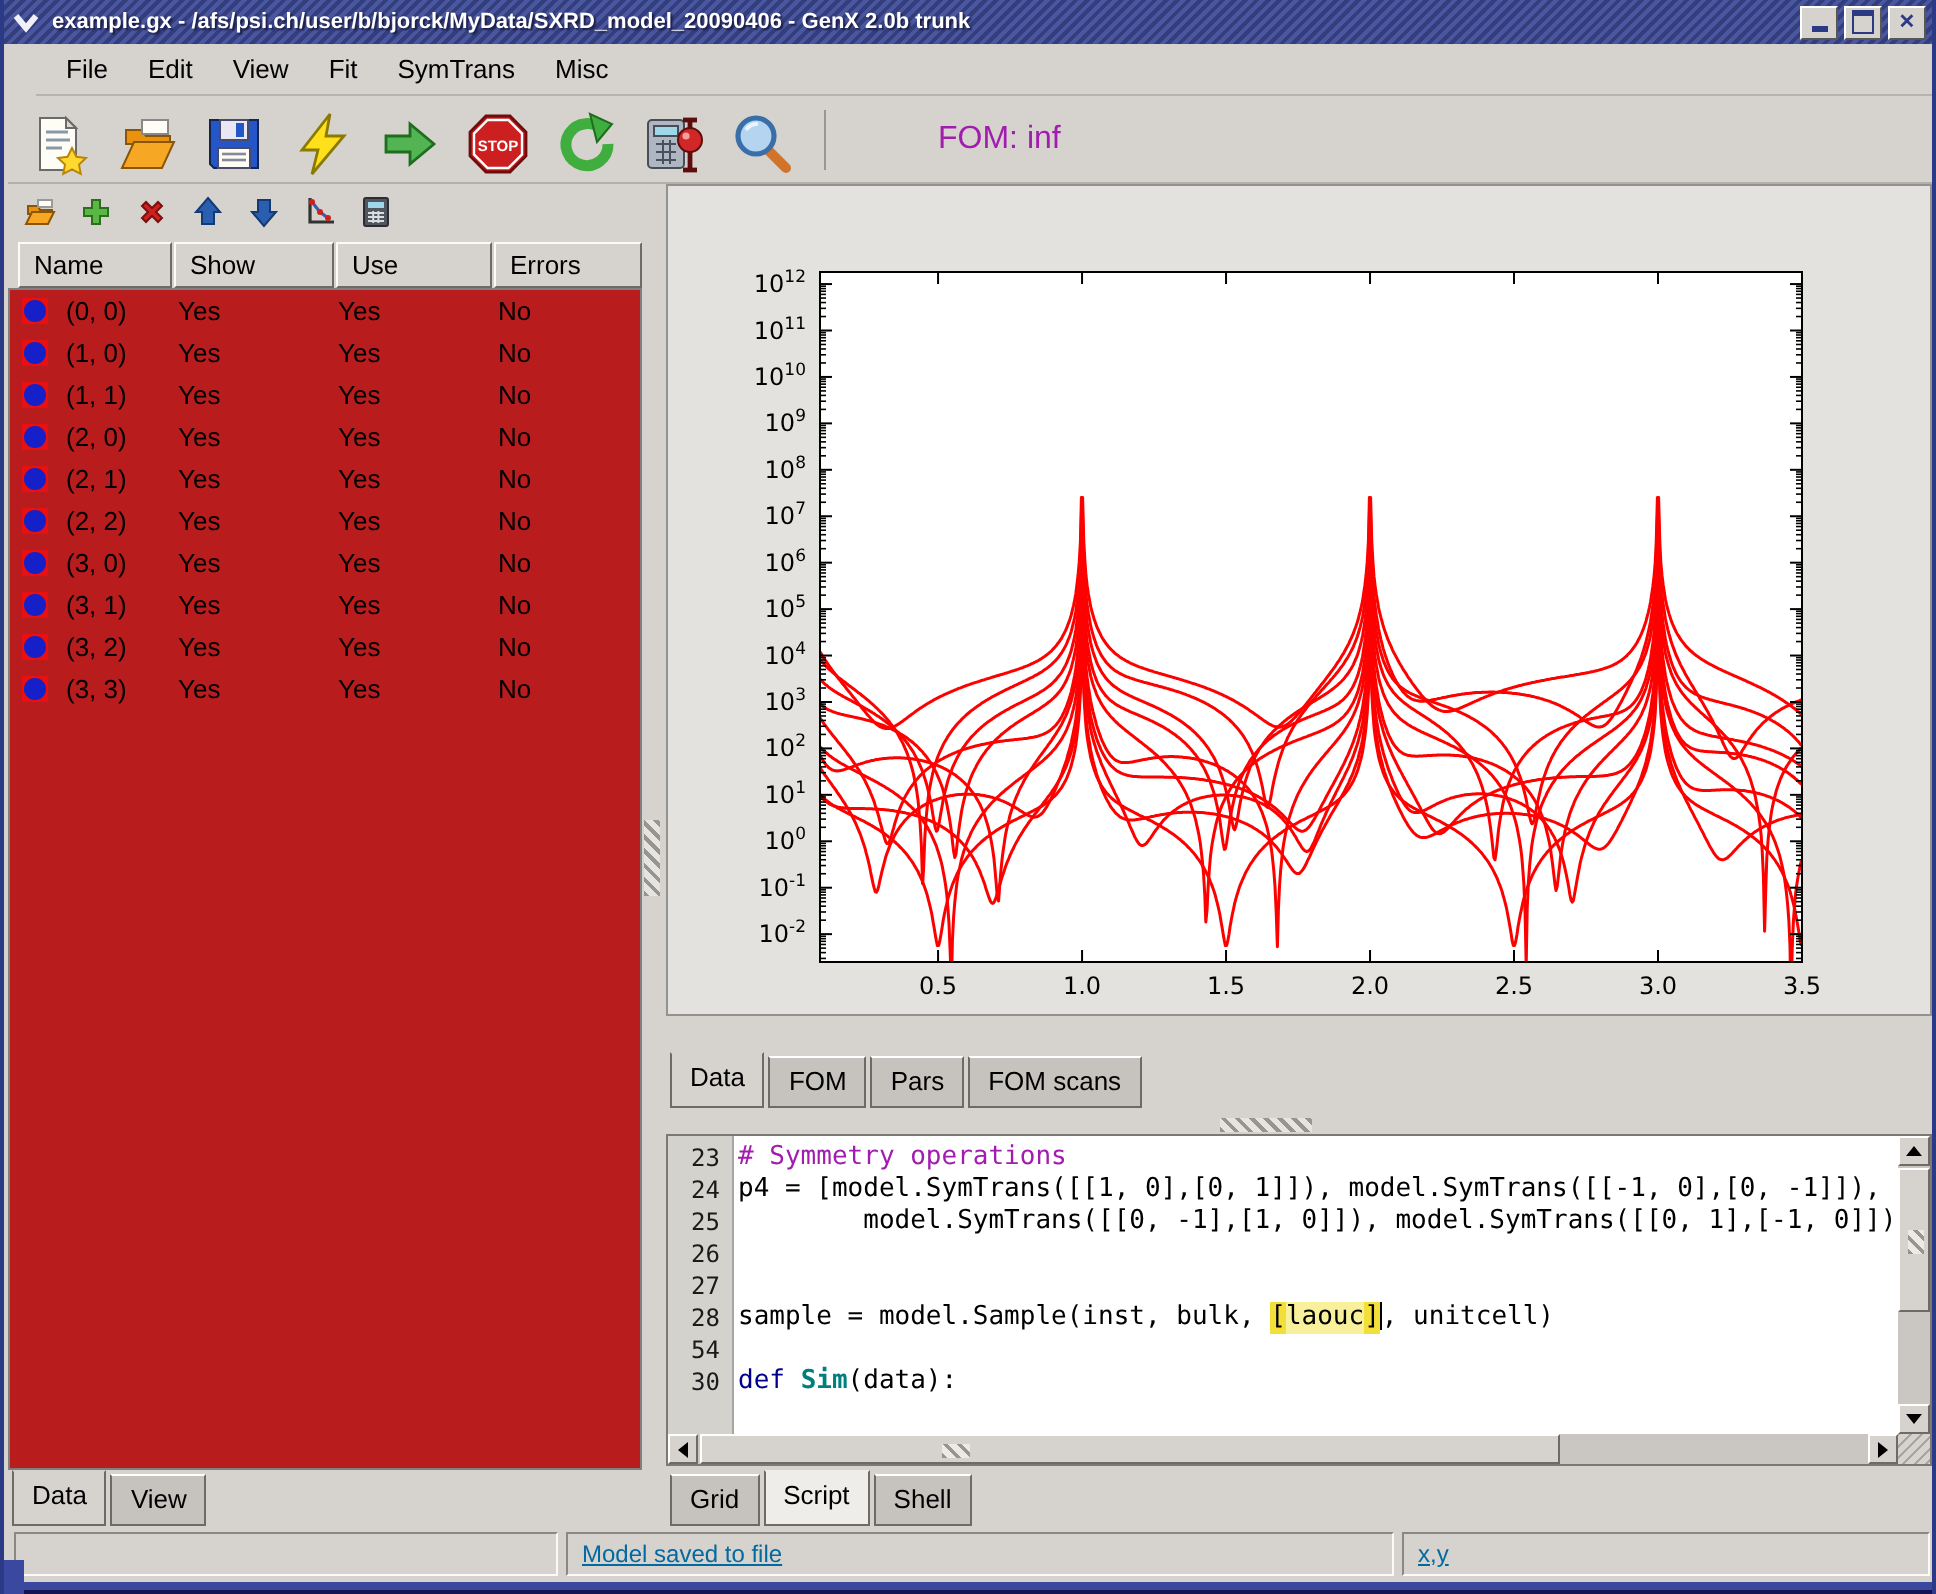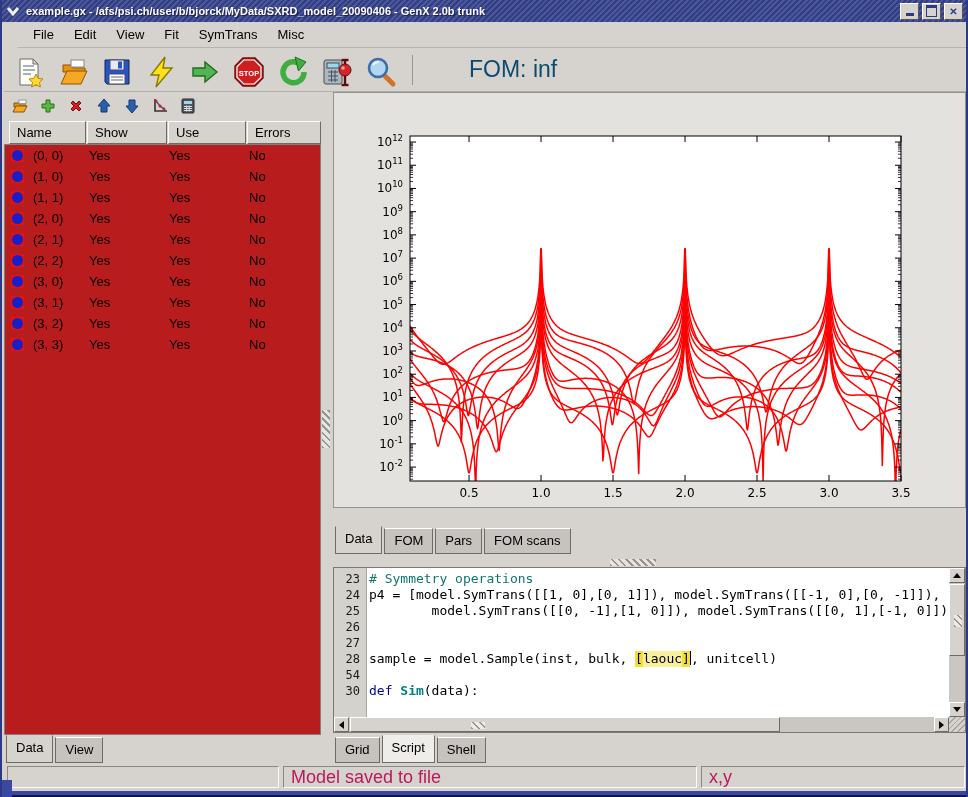--- a/index.html
+++ b/index.html
@@ -22,21 +22,21 @@
   .menubar{position:absolute;left:16px;top:22px;width:964px;height:26px;background:#d6d3ce;
     display:flex;align-items:center;padding-left:5px;box-sizing:border-box;
     border-bottom:1px solid #b7b4af;}
   .menu-item{padding:3px 10px;font-size:13px;color:#000;}
   
   .toolbar{position:absolute;left:2px;top:48px;width:964px;height:44px;background:#d6d3ce;
     display:flex;align-items:center;padding-left:8px;box-sizing:border-box;
     border-bottom:1px solid #b2afaa;}
   .tbtn{width:34px;height:36px;margin-right:10px;display:flex;align-items:flex-end;justify-content:center;}
   .tb-sep{width:1px;height:30px;background:#9a9791;margin:0 4px;}
-  .fom-label{font-size:23px;color:#0c4a6e;margin-left:52px;}
+  .fom-label{font-size:16px;color:#a21caf;margin-left:52px;}
   
   .left-toolbar{position:absolute;left:2px;top:92px;width:317px;height:28px;
     display:flex;align-items:center;padding-left:8px;box-sizing:border-box;}
   .ltbtn{width:16px;height:16px;margin-right:12px;display:flex;align-items:center;justify-content:center;}
   .col-btn{position:absolute;height:23px;background:#d6d3ce;box-sizing:border-box;
     border-top:1px solid #fcfbfa;border-left:1px solid #fcfbfa;
     border-right:1px solid #6e6a66;border-bottom:1px solid #6e6a66;
     font-size:13px;display:flex;align-items:center;padding-left:7px;}
   .data-list{position:absolute;left:2px;top:144px;width:317px;height:591px;background:#b91c1c;
     border:1px solid #808080;box-sizing:border-box;overflow:hidden;}
@@ -62,21 +62,21 @@
     border:1px solid #929292;box-sizing:border-box;}
   .plot-page svg{position:absolute;left:0;top:0;}
   
   .editor{position:absolute;left:331px;top:567px;width:633px;height:166px;background:#fff;
     border:1px solid #7c7873;box-sizing:border-box;}
   .gutter-bg{position:absolute;left:0;top:0;width:32px;height:149px;background:#d4d2cd;border-right:1px solid #a8a5a0;}
   .code-area{position:absolute;left:0;top:0;width:615px;height:149px;overflow:hidden;padding-top:3px;}
   .code-line{display:flex;height:16px;line-height:16px;font-family:"DejaVu Sans Mono",monospace;
     font-size:13px;white-space:pre;}
   .lnum{width:26px;padding-right:9px;text-align:right;font-size:12px;color:#1a1a1a;flex:none;}
-  .tok-comment{color:#0f766e;}
+  .tok-comment{color:#a21caf;}
   .tok-keyword{color:#00008b;font-weight:normal;}
   .tok-defname{color:#007f7f;font-weight:bold;}
   .tok-brace{background:#f2df3a;}
   .tok-brace_inner{background:#f8f09a;}
   .cursor{display:inline-block;width:1px;height:14px;background:#000;vertical-align:-2px;}
   
   .vscroll{position:absolute;right:0;top:0;width:16px;height:149px;background:#cac7c2;}
   .hscroll{position:absolute;left:0;top:149px;width:615px;height:15px;background:#cac7c2;}
   .sb-btn{position:absolute;width:16px;height:15px;background:#d6d3ce;box-sizing:border-box;
     border-top:1px solid #fff;border-left:1px solid #fff;border-right:1px solid #6e6a66;border-bottom:1px solid #6e6a66;
@@ -87,21 +87,21 @@
   .tri-right{width:0;height:0;border-top:4px solid transparent;border-bottom:4px solid transparent;border-left:5px solid #000;}
   .sb-thumb{position:absolute;background:#d6d3ce;box-sizing:border-box;
     border-top:1px solid #fff;border-left:1px solid #fff;border-right:1px solid #6e6a66;border-bottom:1px solid #6e6a66;}
   .thumb-grip{position:absolute;background:repeating-linear-gradient(45deg,#989590 0 2px,#eceae6 2px 5px);}
   .sb-corner{position:absolute;left:615px;top:149px;width:16px;height:15px;background:#d6d3ce;
     background-image:repeating-linear-gradient(135deg,#a8a5a0 0 1px,#d6d3ce 1px 4px);}
   
   .statusbar{position:absolute;left:0;top:763px;width:968px;height:28px;background:#d6d3ce;}
   .status-field{position:absolute;top:3px;height:22px;background:#d6d3ce;box-sizing:border-box;
     border-top:1px solid #8a8784;border-left:1px solid #8a8784;border-bottom:1px solid #fbfaf8;border-right:1px solid #fbfaf8;
-    font-size:18px;display:flex;align-items:center;padding-left:7px;color:#be185d;}
+    font-size:12px;display:flex;align-items:center;padding-left:7px;color:#0369a1;text-decoration:underline;}
   .bottom-strip{position:absolute;left:0;top:791px;width:968px;height:6px;background:#3a48a0;border-bottom:2px solid #141452;box-sizing:border-box;}
   .corner-blue{position:absolute;left:0;top:780px;width:10px;height:17px;background:#3a48a0;}
 </style>
 </head>
 <body>
 
 <div id="window">
 
   <div class="titlebar">
     <span class="titlebar-icon">

